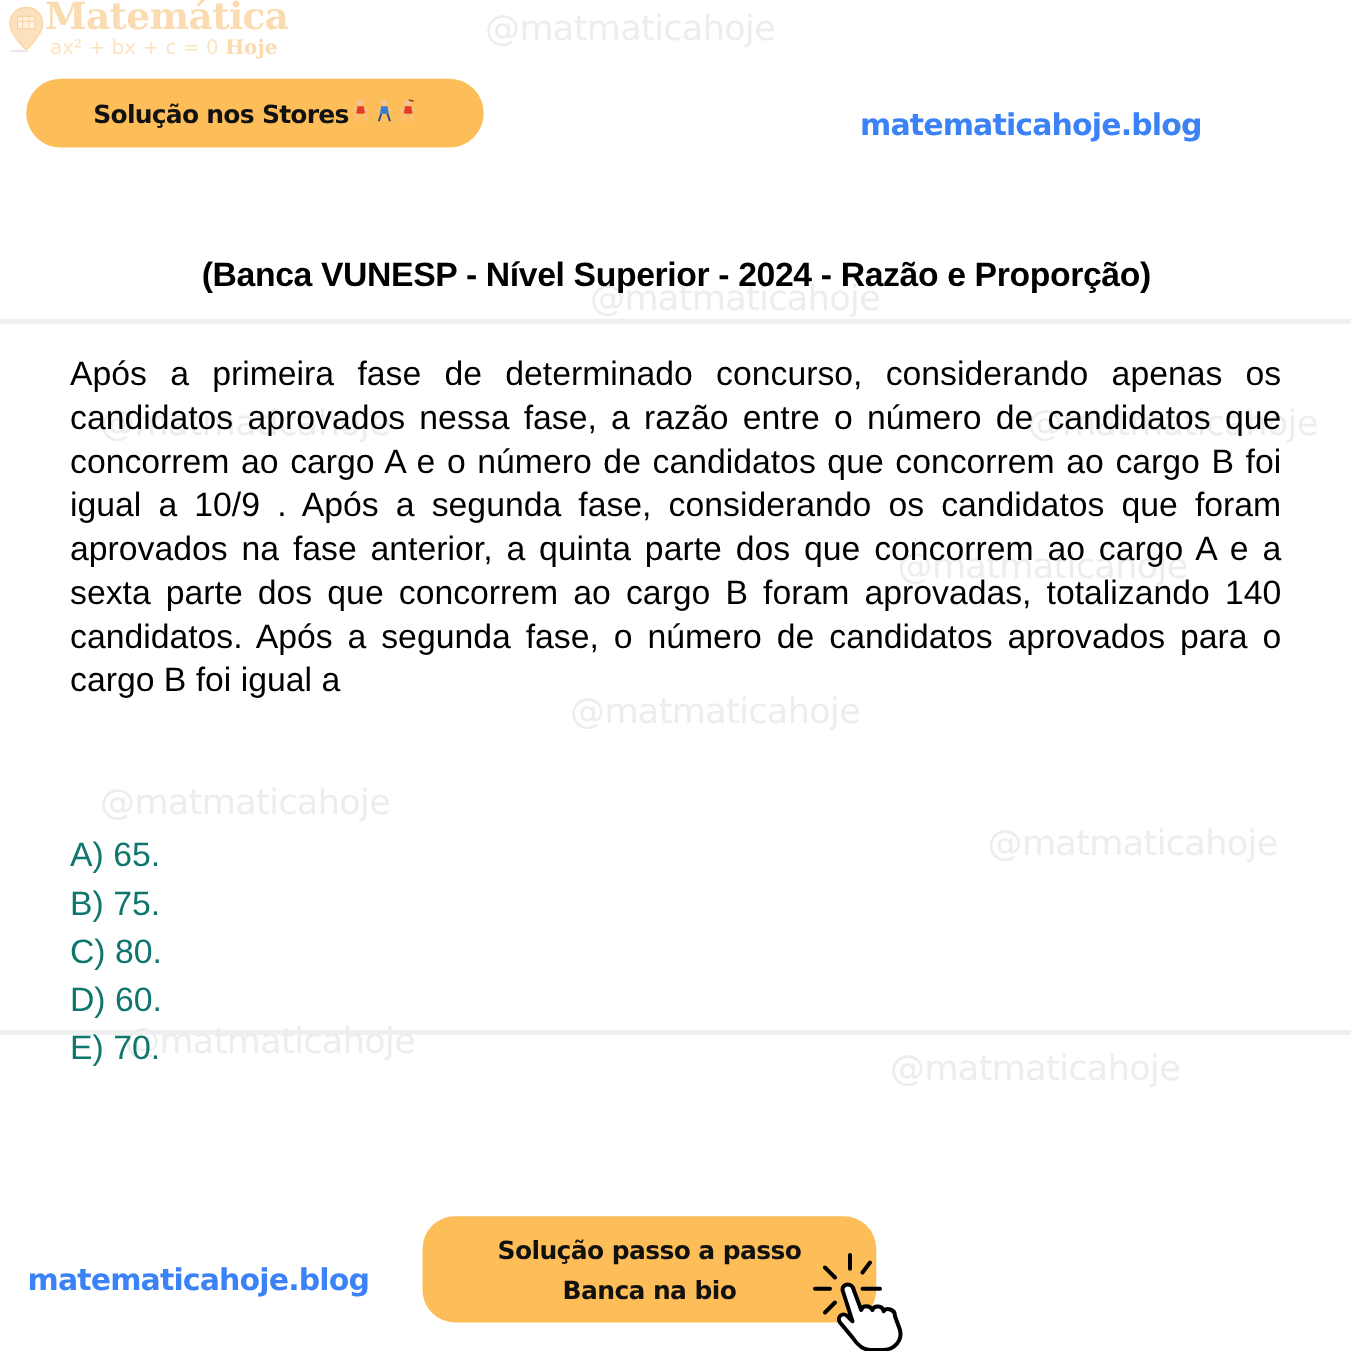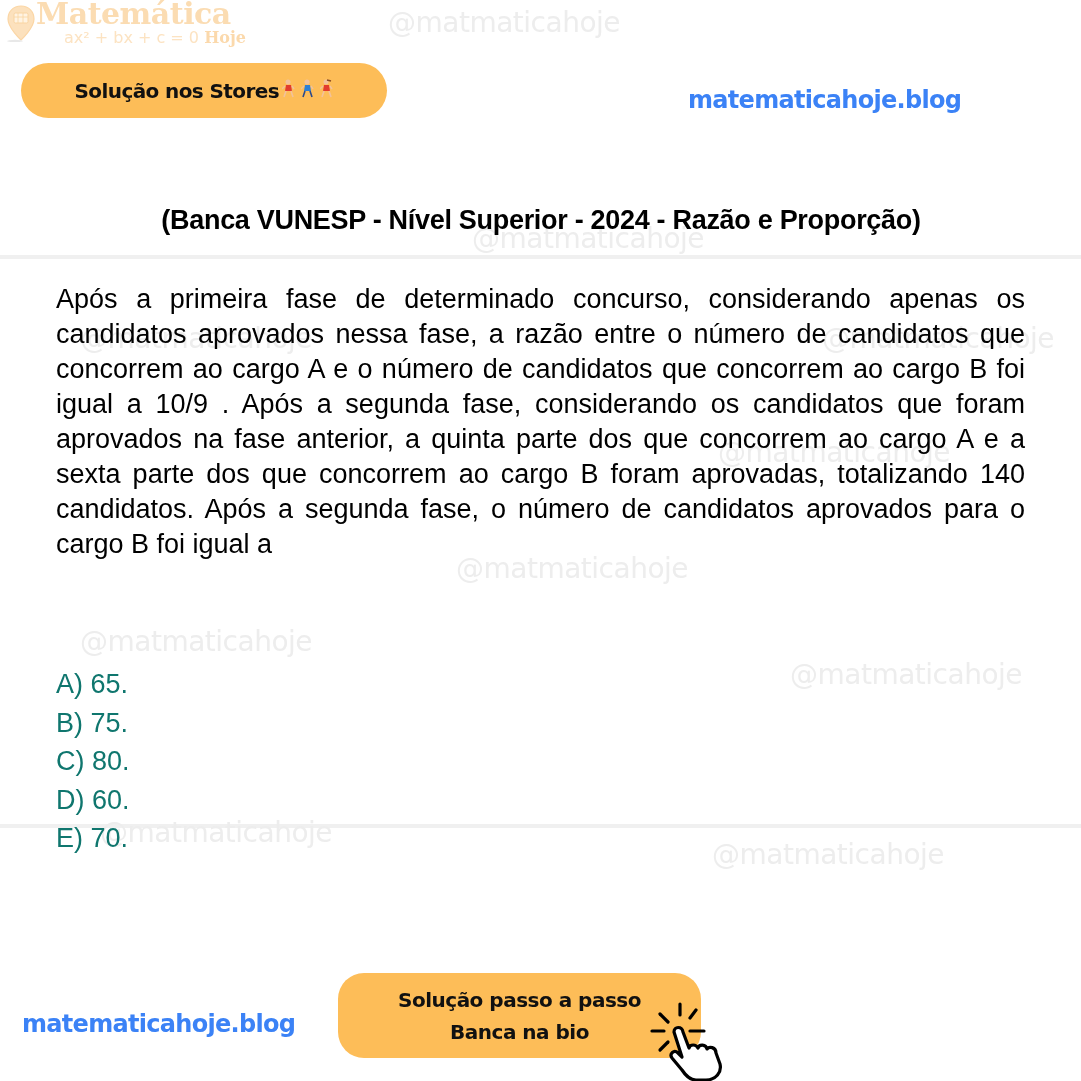--- a/index.html
+++ b/index.html
@@ -31,21 +31,21 @@
       position: absolute; left: 4px; top: 4px; width: 30px; height: 38px;
     }
     .logo-title {
       position: absolute; left: 34px; top: -4px;
       font-family: "DejaVu Serif", serif; font-weight: bold;
       font-size: 30px; color: #fbdcb2; letter-spacing: -0.5px;
     }
     .logo-eq {
       position: absolute; left: 38px; top: 28px;
       font-family: "DejaVu Sans", sans-serif;
-      font-size: 16px; color: #fce3c2; white-space: nowrap; margin-left: 24px;
+      font-size: 16px; color: #fce3c2; white-space: nowrap;
     }
     .logo-eq b { font-family: "DejaVu Serif", serif; color: #fbd9ac; }
 
     .pill {
       position: absolute;
       background: #fdbd58;
       border-radius: 28px;
       display: flex; align-items: center; justify-content: center;
       font-family: "DejaVu Sans", sans-serif; font-weight: bold;
       color: #111;

